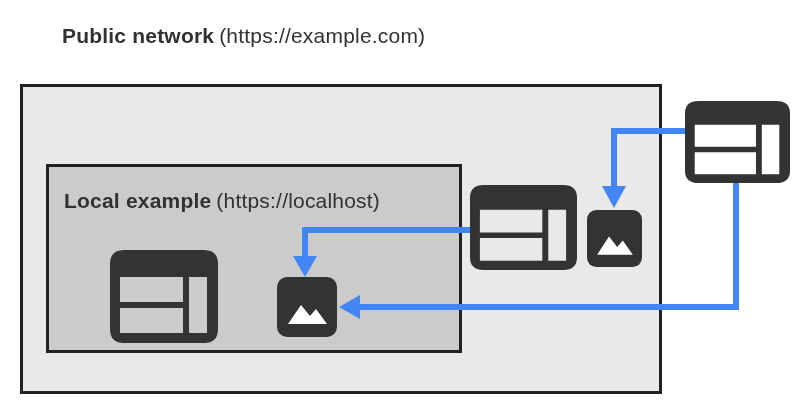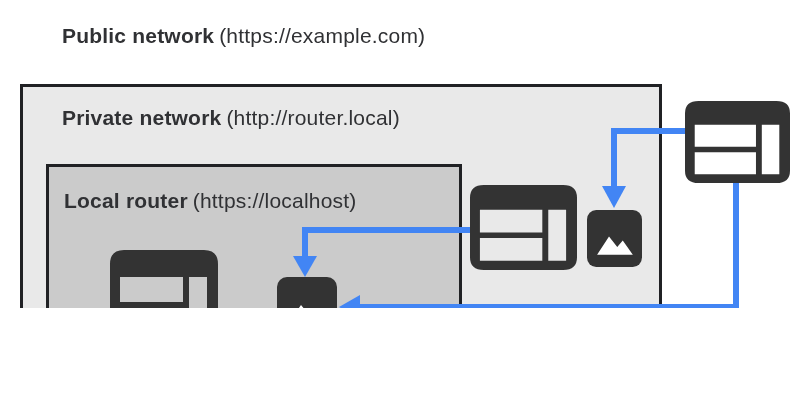--- a/index.html
+++ b/index.html
@@ -1,21 +1,21 @@
 <!DOCTYPE html>
 <html style="--accent: #4285F4; --icon: #333333; --outer-bg: #E9E9E9; --inner-bg: #CBCBCB; --border: #202124; --text: #303134; --glyph: #FFFFFF; --page-bg: #FFFFFF;"><head>
 <meta charset="utf-8">
 <style>
   :root{
     --accent:#4285F4; --icon:#333333; --outer-bg:#E9E9E9; --inner-bg:#CBCBCB;
     --border:#202124; --text:#303134; --glyph:#FFFFFF; --page-bg:#FFFFFF;
   }
   html,body{margin:0;padding:0;background:var(--page-bg);}
   .stage{
-    position:relative;width:800px;height:308px;overflow:hidden;
+    position:relative;width:800px;height:420px;overflow:hidden;
     background:var(--page-bg);
     font-family:"Liberation Sans","DejaVu Sans",sans-serif;
     color:var(--text);
   }
   .label{
     position:absolute;white-space:nowrap;font-size:21px;line-height:25px;
     letter-spacing:.2px;color:var(--text);
   }
   .label .b{font-weight:bold;}
   .label .r{font-weight:normal;margin-left:5px;}
@@ -35,27 +35,24 @@
 </head>
 <body>
 
 <div class="stage">
 
   <div class="label" style="left:62px;top:23px;">
     <span class="b">Public network</span><span class="r">(https://example.com)</span>
   </div>
 
   <div class="outer-box"></div>
-  <div class="label" style="left:62px;top:105px;">
-    <span class="b">Private network</span><span class="r">(http://router.local)</span>
-  </div>
 
   <div class="inner-box"></div>
   <div class="label" style="left:64px;top:188px;">
-    <span class="b">Local router</span><span class="r">(https://localhost)</span>
+    <span class="b">Local example</span><span class="r">(https://localhost)</span>
   </div>
 
   <svg class="icon" style="left:110px;top:250px;" width="108" height="93" viewBox="0 0 108 93" aria-hidden="true">
     <path fill="var(--icon)" fill-rule="evenodd" d="M14 0 H94 Q108 0 108 14 V79 Q108 93 94 93 H14 Q0 93 0 79 V14 Q0 0 14 0 Z
          M10 27 H73 V52 H10 Z  M10 58 H73 V83 H10 Z  M79 27 H97 V83 H79 Z"></path>
   </svg>
 
   <svg class="icon" style="left:277px;top:277px;" width="60" height="60" viewBox="0 0 60 60" aria-hidden="true">
     <rect x="0" y="0" width="60" height="60" rx="10" fill="var(--icon)"></rect>
     <polygon points="11,47 24,28 33,39 39,32 50,47" fill="var(--glyph)"></polygon>

